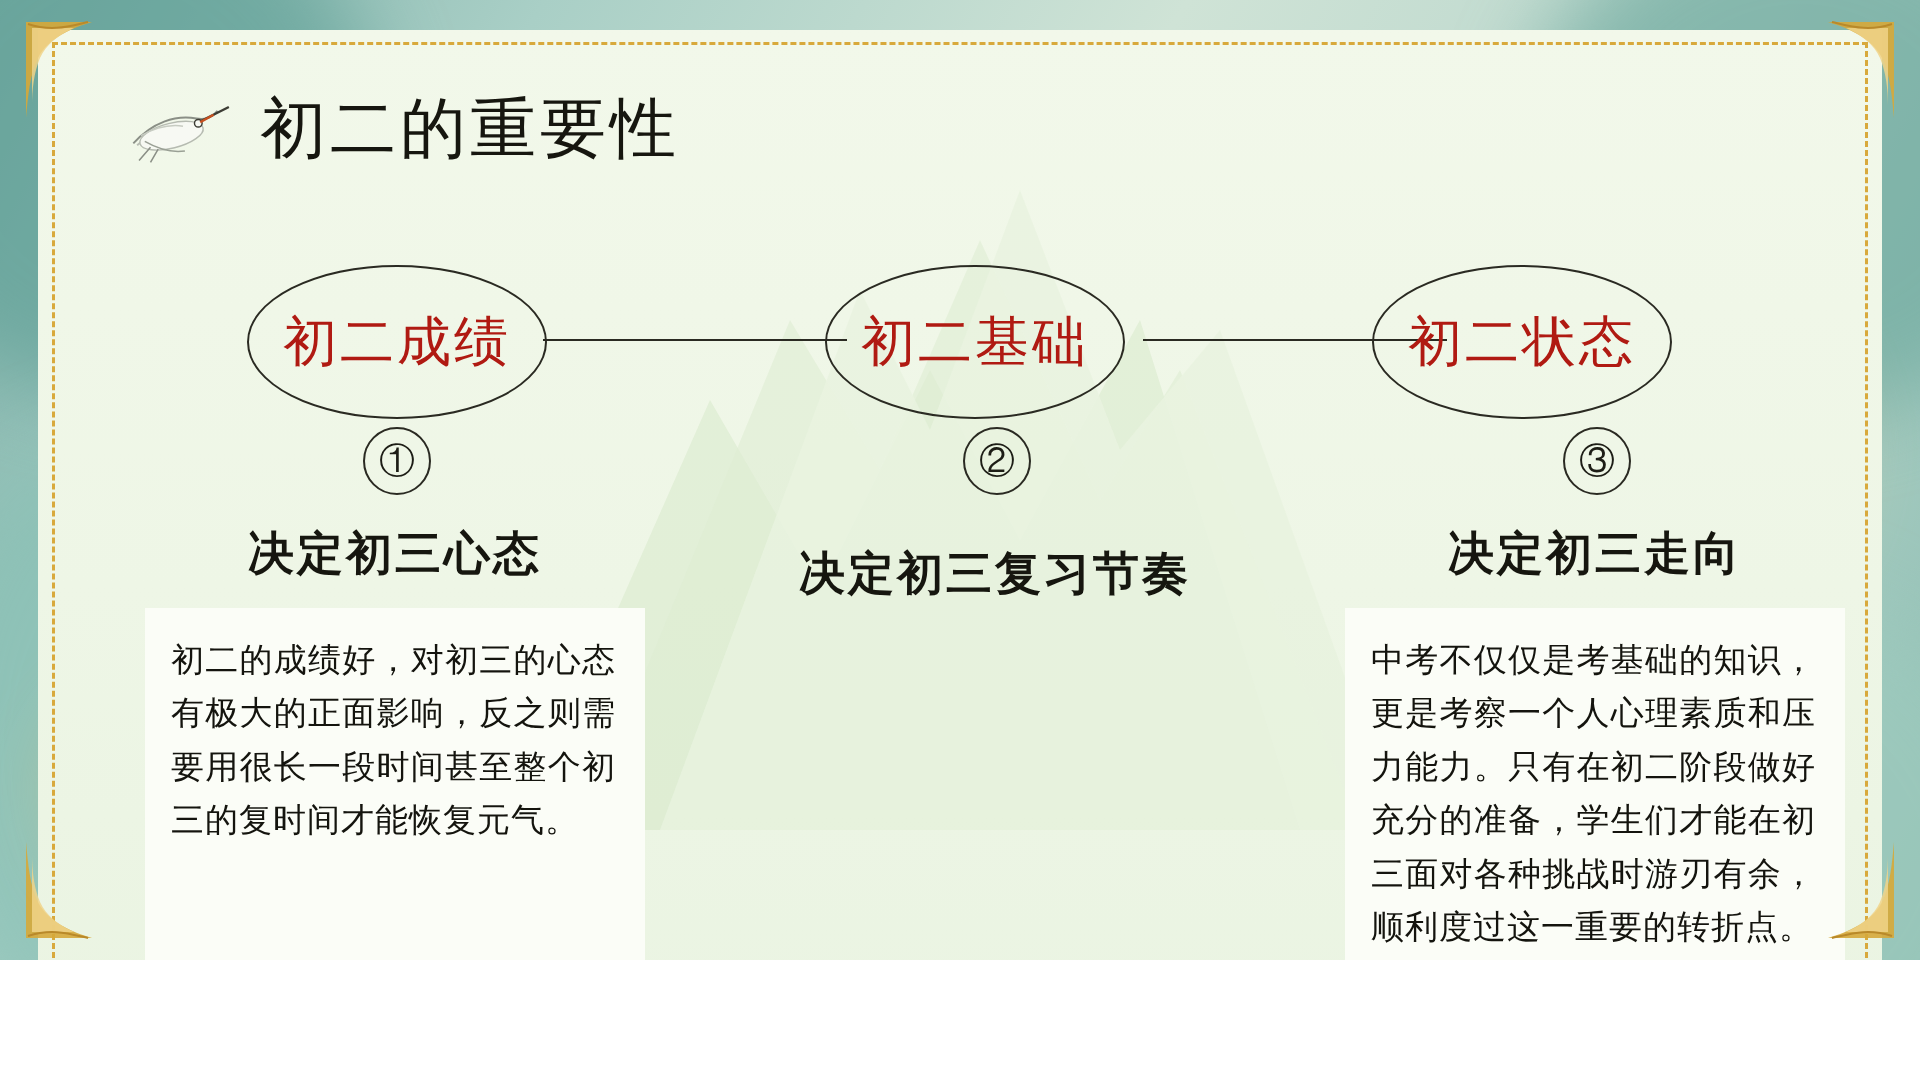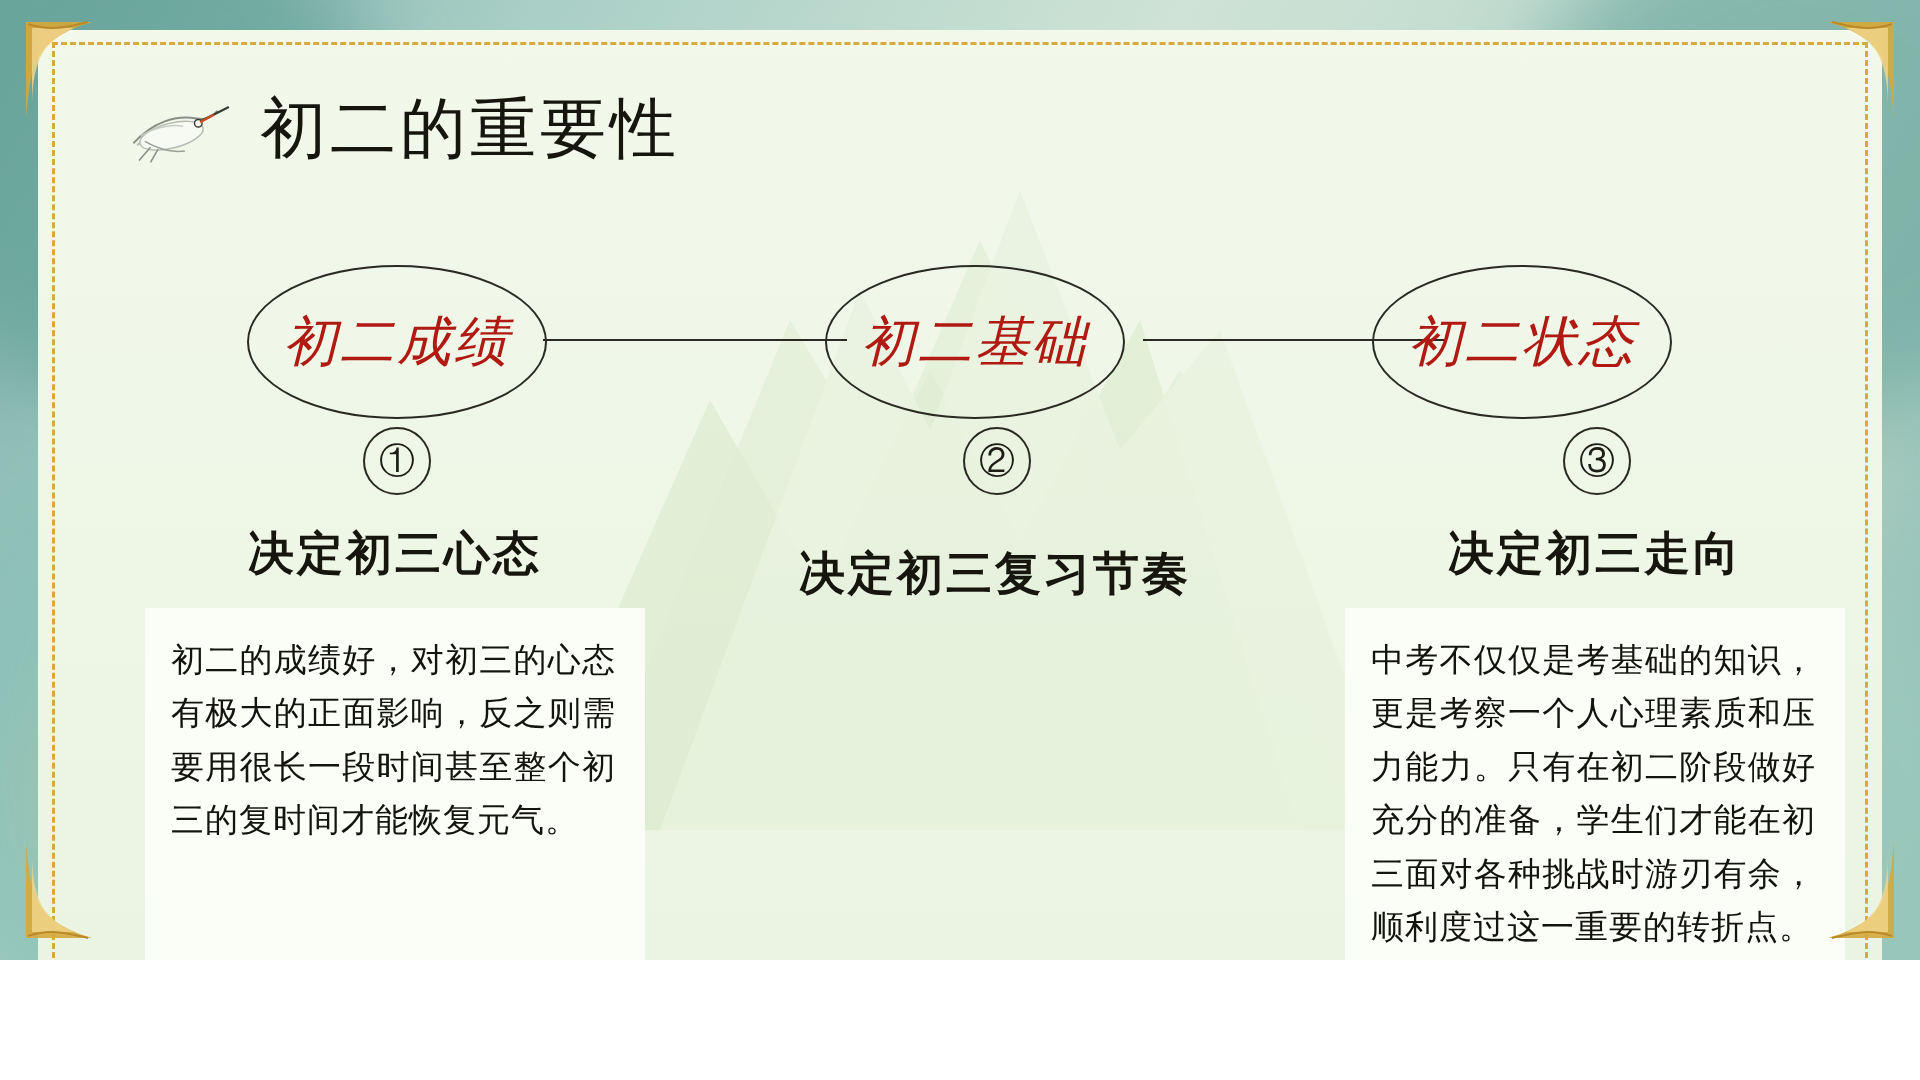--- a/index.html
+++ b/index.html
@@ -119,21 +119,20 @@
     position: absolute;
     width: 296px;
     height: 150px;
     top: 0;
     border: 2px solid #2a2a22;
     border-radius: 50%;
     background: transparent;
     display: flex;
     align-items: center;
     justify-content: center;
-    font-style: italic;
   }
   .node-label {
     font-size: 54px;
     color: #b01a12;
     letter-spacing: 3px;
     font-family: "Liberation Serif", "DejaVu Serif", serif;
     white-space: nowrap;
   }
   .node.n1 { left: 209px; }
   .node.n2 { left: 787px; }

